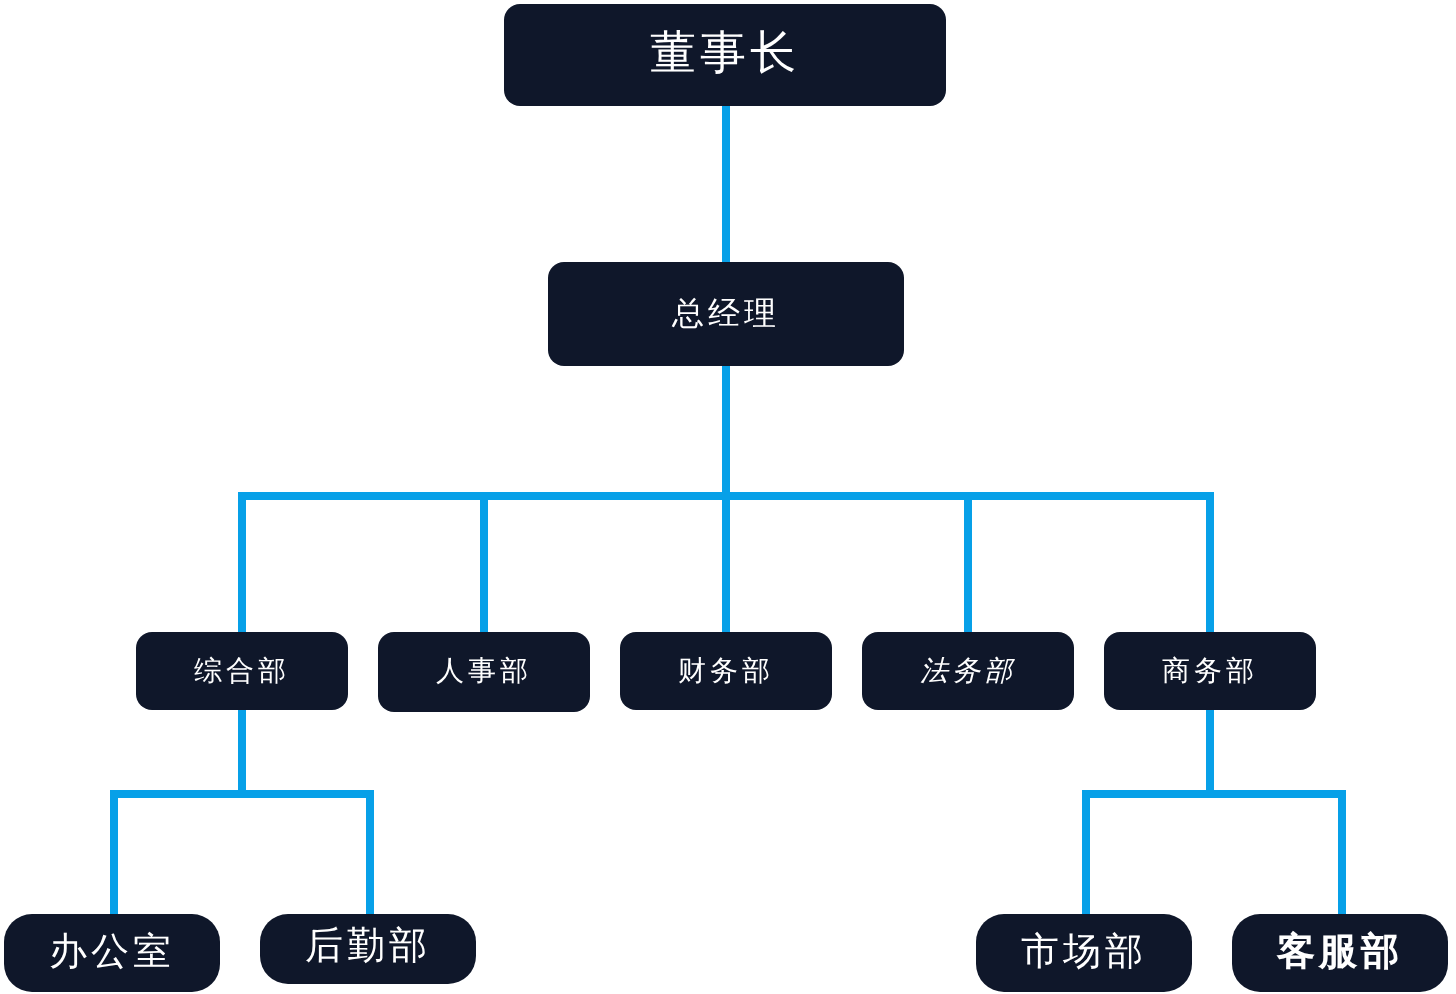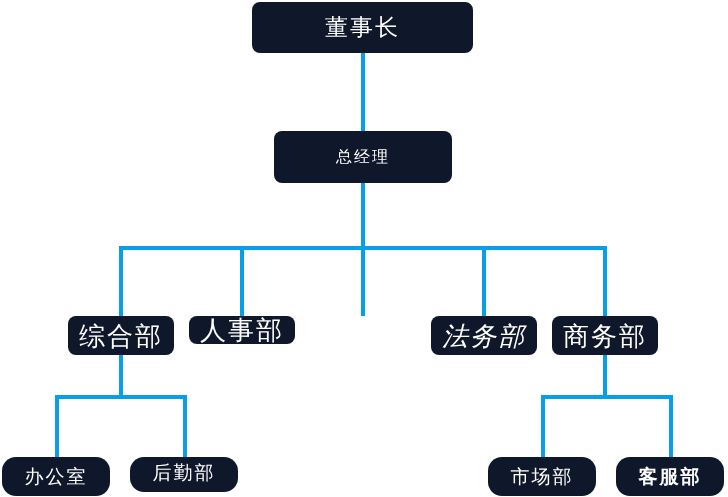--- a/index.html
+++ b/index.html
@@ -27,21 +27,21 @@
     align-items: center;
     justify-content: center;
     text-align: center;
     letter-spacing: 2px;
     line-height: 1;
     white-space: nowrap;
     z-index: 2;
   }
   .node.lvl1 { font-size: 23px; }
   .node.lvl2 { font-size: 16px; }
-  .node.lvl3 { font-size: 26px; }
+  .node.lvl3 { font-size: 14px; }
   .node.lvl4 { font-size: 19px; border-radius: 14px; }
 
   .conn {
     position: absolute;
     background: #07a0e8;
     z-index: 1;
   }
   .conn.v { width: 4px; }
   .conn.h { height: 4px; }
 </style>
@@ -60,21 +60,22 @@
 
   <div class="conn h" style="left:119px; top:246px; width:488px;"></div>
 
   <div class="conn v" style="left:119px; top:246px; height:70px;"></div>
   <div class="conn v" style="left:240px; top:246px; height:70px;"></div>
   <div class="conn v" style="left:361px; top:246px; height:70px;"></div>
   <div class="conn v" style="left:482px; top:246px; height:70px;"></div>
   <div class="conn v" style="left:603px; top:246px; height:70px;"></div>
 
   <div class="node lvl3" style="left:68px; top:316px; width:106px; height:39px;">综合部</div>
-  <div class="node lvl3" style="left:189px; top:316px; width:106px; height:28px;">人事部</div>
+  <div class="node lvl3" style="left:189px; top:316px; width:106px; height:40px;">人事部</div>
+  <div class="node lvl3" style="left:310px; top:316px; width:106px; height:39px;">财务部</div>
   <div class="node lvl3" style="left:431px; top:316px; width:106px; height:39px;font-style:italic;">法务部</div>
   <div class="node lvl3" style="left:552px; top:316px; width:106px; height:39px;text-align:center;">商务部</div>
 
   <div class="conn v" style="left:119px; top:355px; height:44px;"></div>
   <div class="conn h" style="left:55px; top:395px; width:132px;"></div>
   <div class="conn v" style="left:55px; top:395px; height:62px;"></div>
   <div class="conn v" style="left:183px; top:395px; height:62px;"></div>
 
   <div class="node lvl4" style="left:2px; top:457px; width:108px; height:39px;">办公室</div>
   <div class="node lvl4" style="left:130px; top:457px; width:108px; height:35px;font-family:Liberation Mono, monospace;">后勤部</div>

